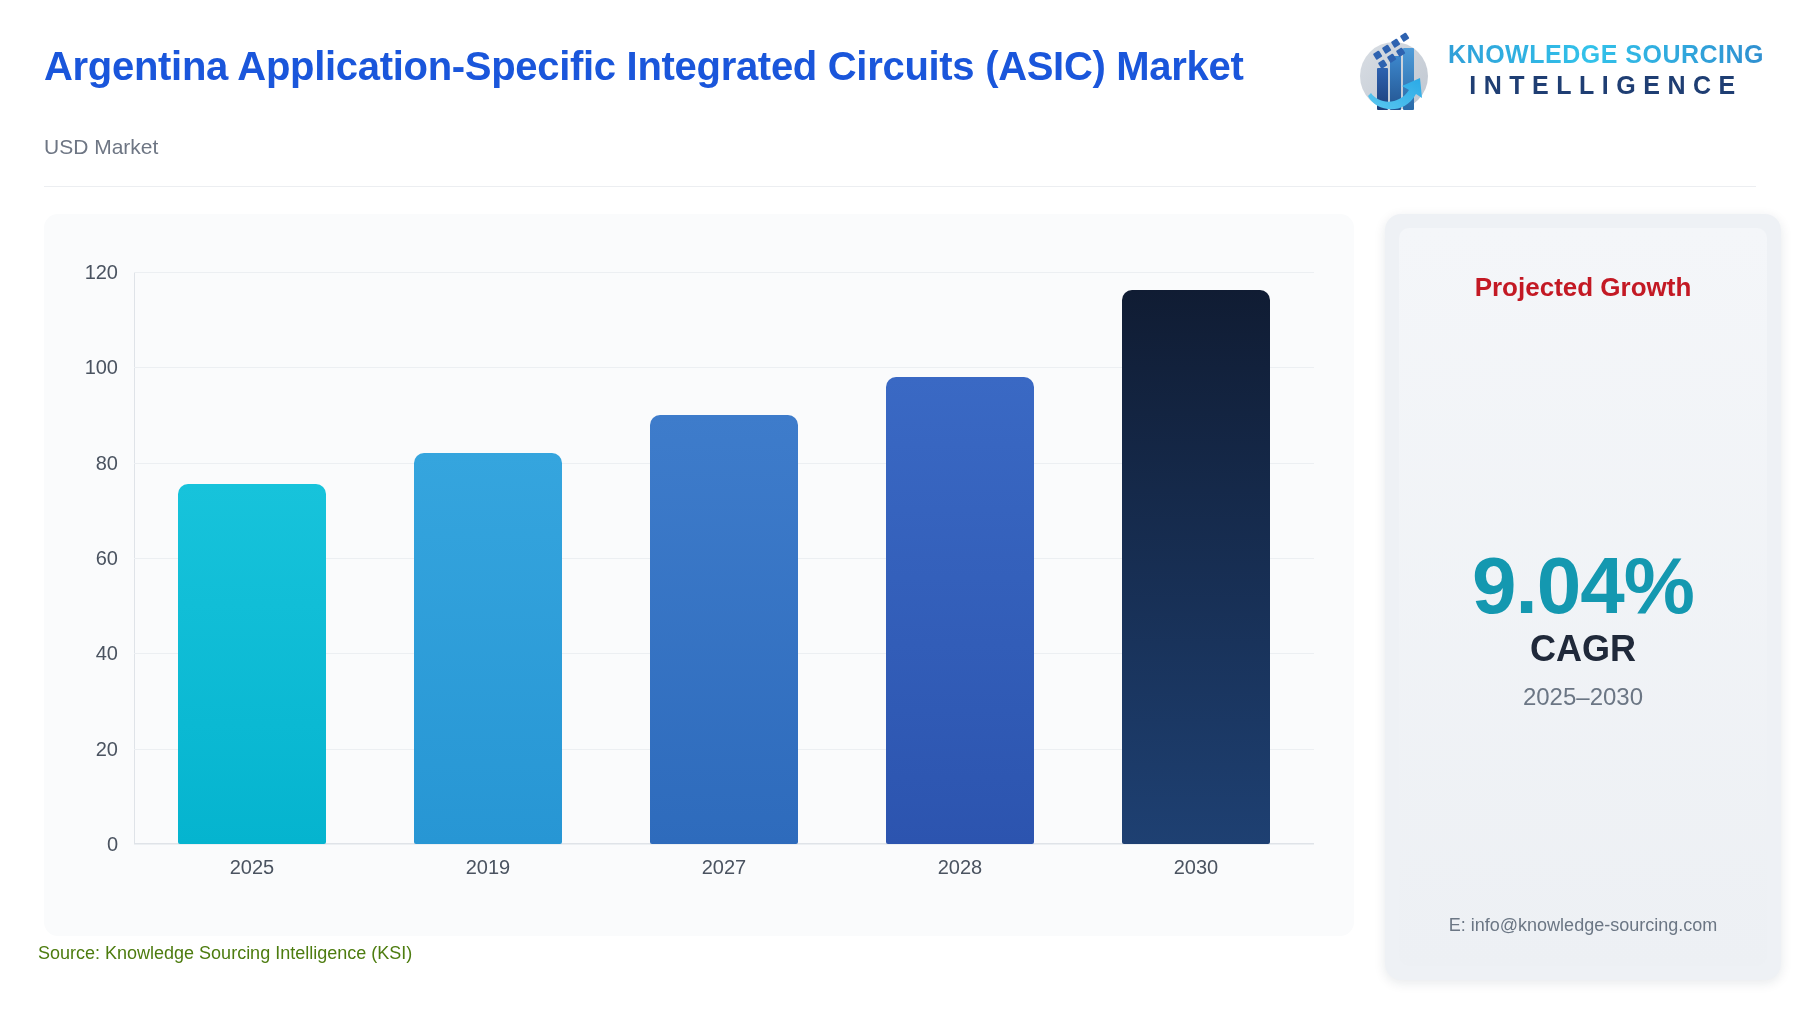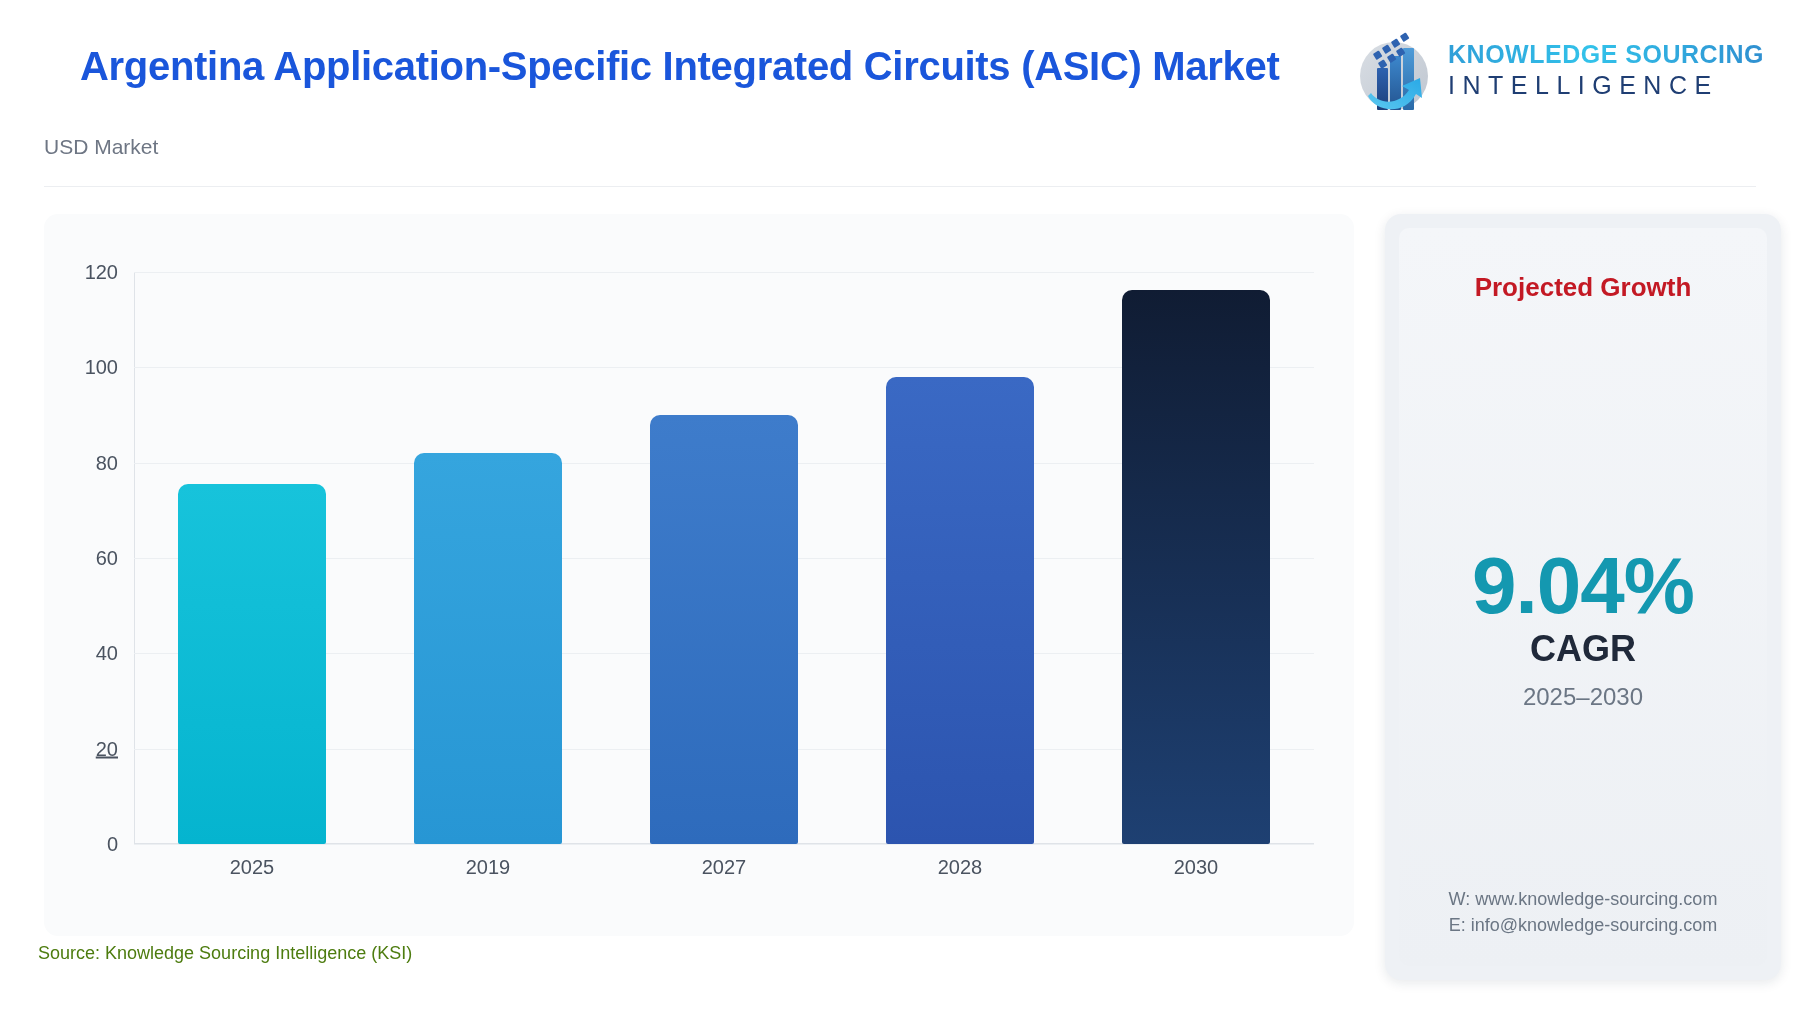--- a/index.html
+++ b/index.html
@@ -11,21 +11,21 @@
   }
   .page { position: relative; width: 1800px; height: 1012px; background:#fff; }
 
   
   .header {
     position: absolute; left: 0; top: 0; width: 1800px; height: 186px;
   }
   .title {
     position: absolute; left: 44px; top: 44px;
     font-size: 40px; font-weight: 700; letter-spacing: -0.3px;
-    color: #1A56DB; white-space: nowrap; margin-left: 36px;
+    color: #1A56DB; white-space: nowrap;
   }
   .subtitle {
     position: absolute; left: 44px; top: 135px;
     font-size: 21px; font-weight: 400; color: #6E7684;
   }
   .header-rule {
     position: absolute; left: 44px; top: 186px; width: 1712px; height: 1px;
     background: #ECEEF1;
   }
 
@@ -33,22 +33,22 @@
   .logo { position: absolute; right: 36px; top: 22px; display: flex; align-items: center; gap: 12px; }
   .logo-mark { width: 84px; height: 96px; position: relative; flex: none; }
   .logo-text { display: flex; flex-direction: column; gap: 2px; }
   .logo-line1 {
     font-size: 25px; font-weight: 700; letter-spacing: 0.5px;
     background: linear-gradient(90deg,#2F9FD8 0%, #32C2EA 45%, #2F8FD0 100%);
     -webkit-background-clip: text; background-clip: text; color: transparent;
     white-space: nowrap;
   }
   .logo-line2 {
-    font-size: 25px; font-weight: 400; letter-spacing: 7.5px;
-    color: #1F3E73; white-space: nowrap;
+    font-size: 25px; font-weight: 700; letter-spacing: 7.5px;
+    color: #1F3E73; white-space: nowrap; text-align: center;
   }
 
   
   .chart-panel {
     position: absolute; left: 44px; top: 214px; width: 1310px; height: 722px;
     background: #FAFBFC; border-radius: 14px;
   }
   .plot {
     position: absolute; left: 90px; top: 58px; width: 1180px; height: 572px;
   }
@@ -181,21 +181,21 @@
   </div>
 
   <div class="chart-panel">
     <div class="plot">
       <div class="axis-y"></div>
       <div class="axis-x"></div>
       <div id="gridlayer">
           <div class="gridline" style="top: 572px;"></div>
           <div class="ytick" style="top: 572px;">0</div>
           <div class="gridline" style="top: 476.667px;"></div>
-          <div class="ytick" style="top: 476.667px; text-decoration: underline;">20</div>
+          <div class="ytick" style="top: 476.667px;">20</div>
           <div class="gridline" style="top: 381.333px;"></div>
           <div class="ytick" style="top: 381.333px;">40</div>
           <div class="gridline" style="top: 286px;"></div>
           <div class="ytick" style="top: 286px;">60</div>
           <div class="gridline" style="top: 190.667px;"></div>
           <div class="ytick" style="top: 190.667px;">80</div>
           <div class="gridline" style="top: 95.3333px;"></div>
           <div class="ytick" style="top: 95.3333px;">100</div>
           <div class="gridline" style="top: 0px;"></div>
           <div class="ytick" style="top: 0px;">120</div>
@@ -229,19 +229,18 @@
 
   <div class="source">Source: Knowledge Sourcing Intelligence (KSI)</div>
 
   <div class="card">
     <div class="card-inner">
       <div class="pg-title">Projected Growth</div>
       <div class="cagr-value">9.04%</div>
       <div class="cagr-label">CAGR</div>
       <div class="cagr-period">2025–2030</div>
       <div class="contact">
-        <div>W: www.knowledge-sourcing.com</div>
         <div>E: info@knowledge-sourcing.com</div>
       </div>
     </div>
   </div>
 
 </div>
 
 </body></html>

